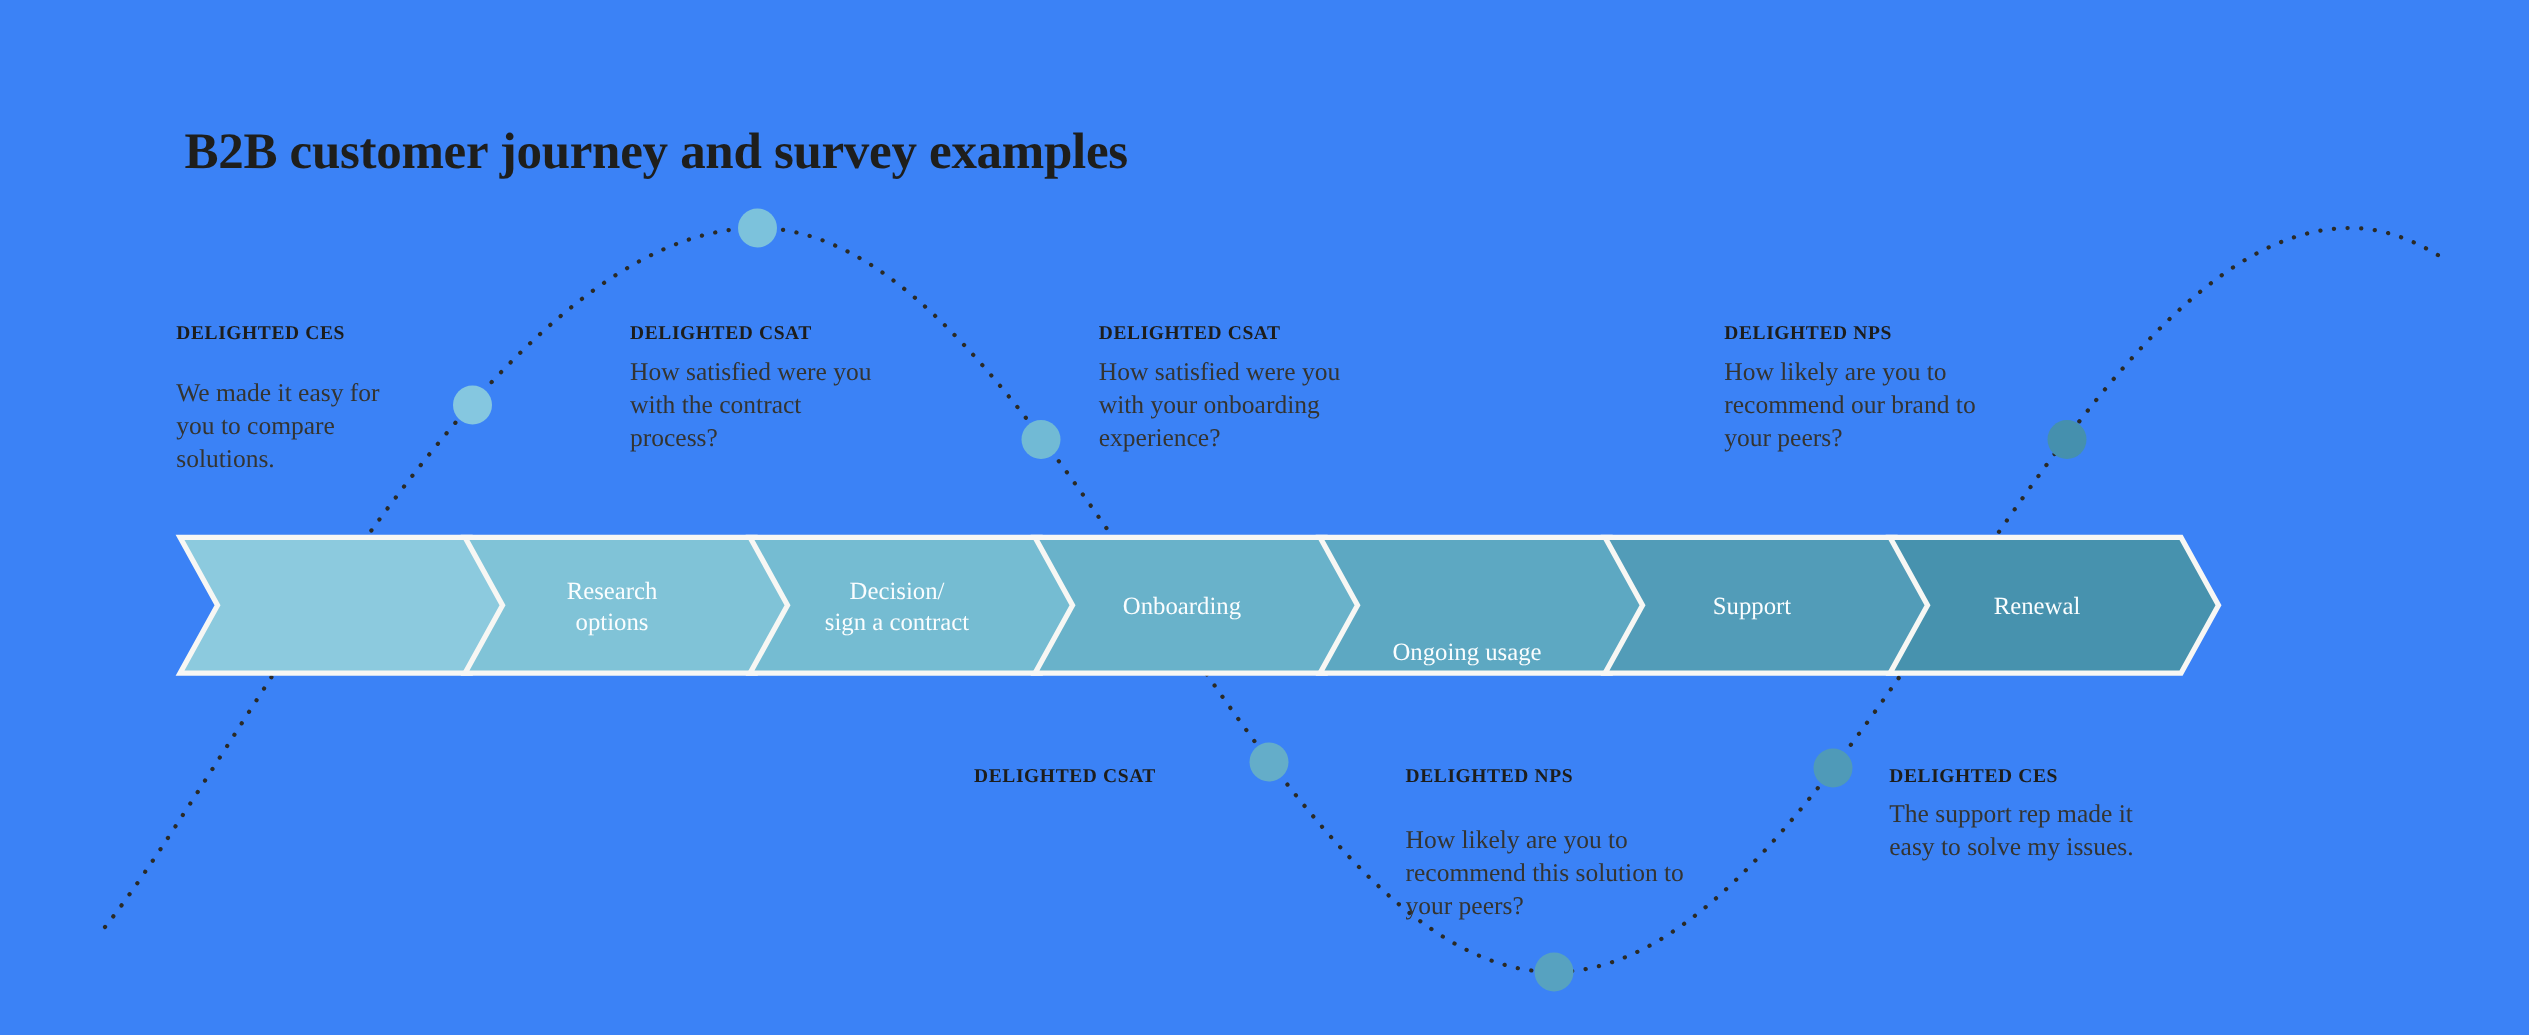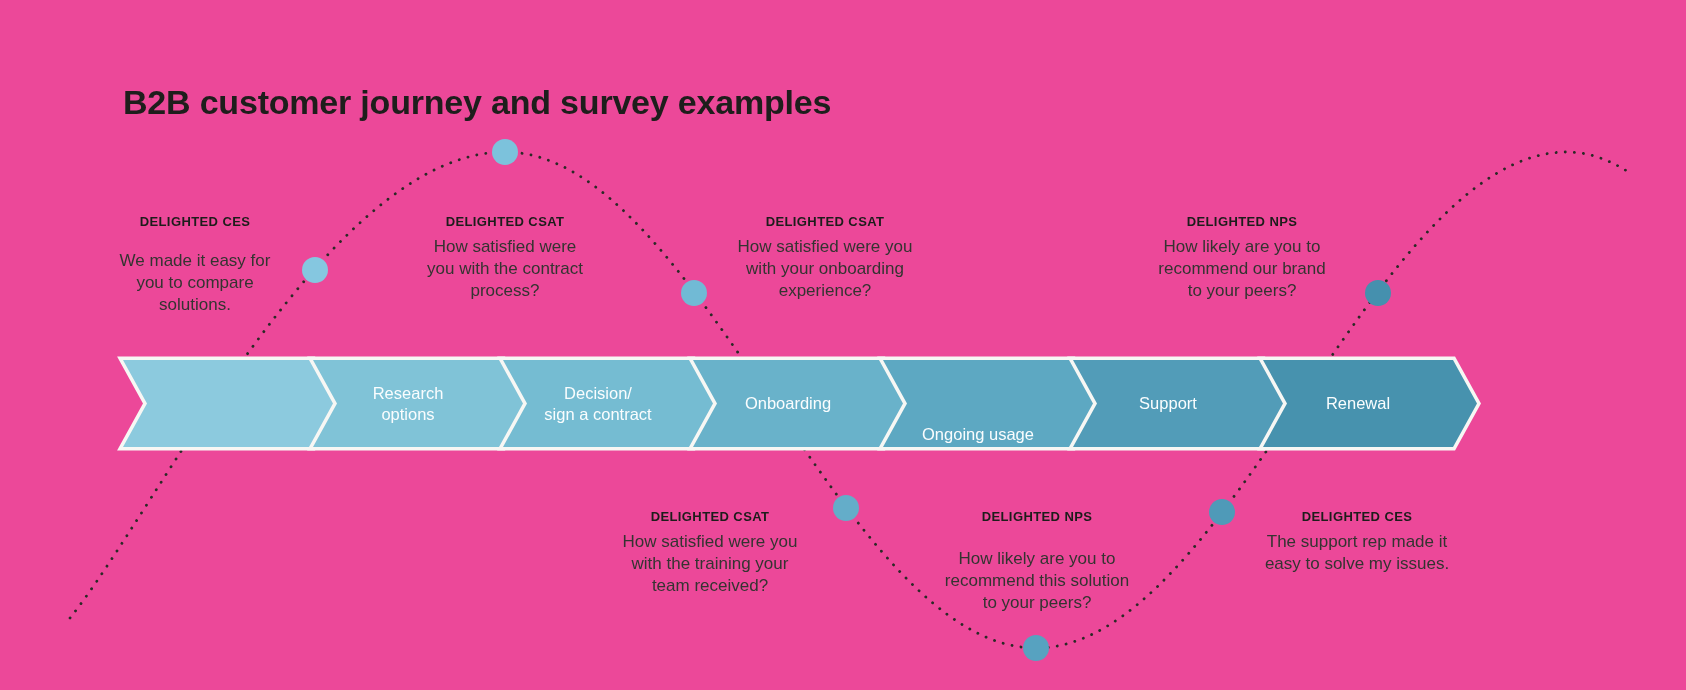--- a/index.html
+++ b/index.html
@@ -1,30 +1,29 @@
 <!DOCTYPE html>
 <html><head>
 <meta charset="utf-8">
 <style>
   html,body{margin:0;padding:0;}
   .stage-canvas{
     position:relative;
     width:1686px;height:690px;
-    background:#ec4899;
-    font-family:Liberation Sans, sans-serif;
+    background:#3b82f6;
+    font-family:Liberation Serif, serif;
     overflow:hidden;
   }
   .diagram-svg{position:absolute;left:0;top:0;}
   .page-title{
     position:absolute;left:123px;top:60px;
     font-size:34px;font-weight:700;color:#1e1e1c;letter-spacing:-0.2px;
   }
   .callout{
     position:absolute;transform:translateX(-50%);
-    text-align:center;
   }
   .callout .tag{
     font-size:13px;font-weight:700;color:#1d1d1b;letter-spacing:0.4px;
     margin:0 auto 7px auto;white-space:nowrap;
   }
   .callout .question{
     font-size:17px;line-height:22px;color:#343431;margin:0 auto;
   }
   .stage-label{
     position:absolute;top:360px;height:87px;width:190px;
@@ -73,21 +72,20 @@
     <div class="tag">DELIGHTED CSAT</div>
     <div class="question" style="width:185px;">How satisfied were you with your onboarding experience?</div>
   </div>
   <div class="callout" style="left:1242px;top:214px;">
     <div class="tag">DELIGHTED NPS</div>
     <div class="question" style="width:185px;">How likely are you to recommend our brand to your peers?</div>
   </div>
 
   <div class="callout" style="left:710px;top:509px;">
     <div class="tag">DELIGHTED CSAT</div>
-    <div class="question" style="width:185px;">How satisfied were you with the training your team received?</div>
   </div>
   <div class="callout" style="left:1037px;top:509px;">
     <div class="tag">DELIGHTED NPS</div>
     <div class="question" style="width:200px;margin-top:24px;">How likely are you to recommend this solution to your peers?</div>
   </div>
   <div class="callout" style="left:1357px;top:509px;">
     <div class="tag">DELIGHTED CES</div>
     <div class="question" style="width:195px;">The support rep made it easy to solve my issues.</div>
   </div>
 

